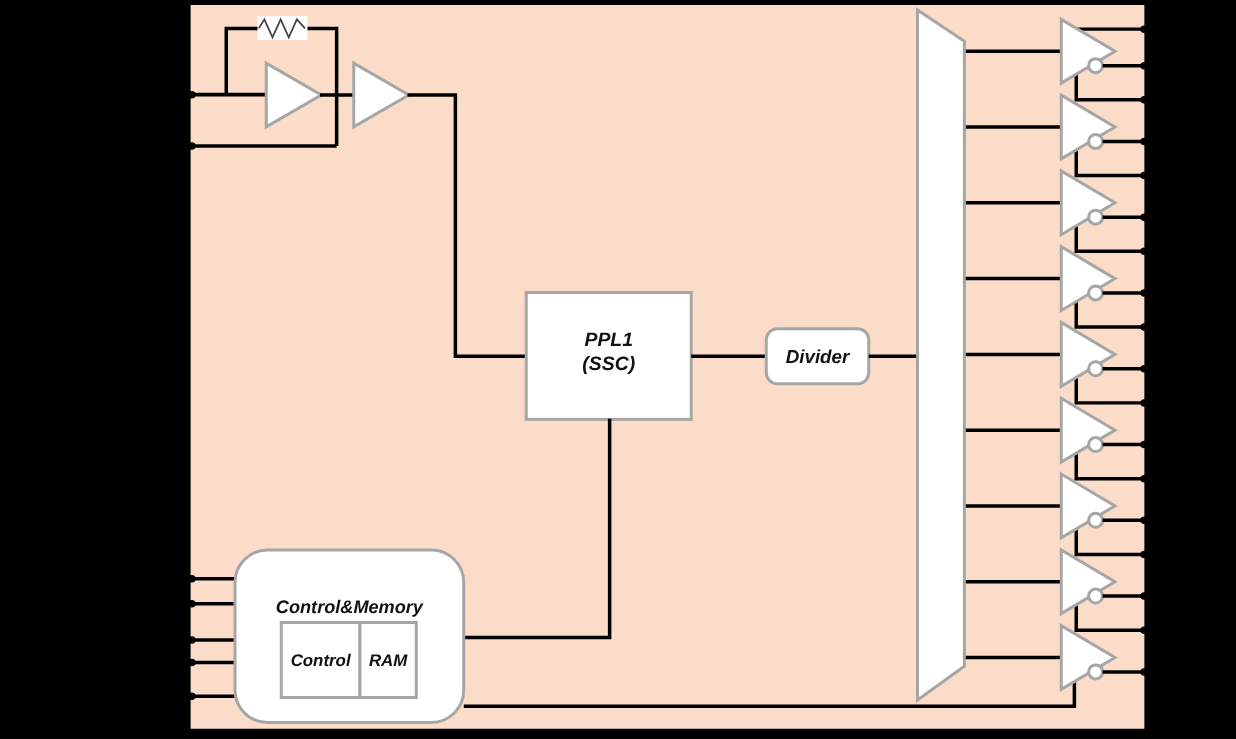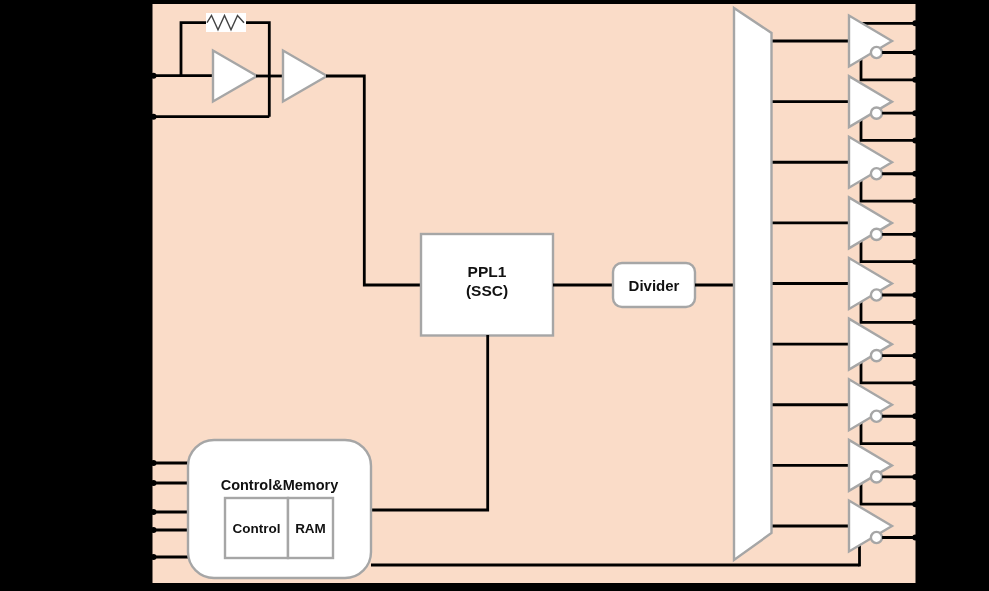--- a/index.html
+++ b/index.html
@@ -1,16 +1,16 @@
 <!DOCTYPE html>
 <html><head>
 <meta charset="utf-8">
 <style>
   html,body{margin:0;padding:0;background:#000;width:989px;height:591px;overflow:hidden;}
-  #stage{position:relative;width:989px;height:591px;background:#000;}
+  #stage{position:relative;width:989px;height:591px;background:#000;font-style:italic;}
   svg{position:absolute;left:0;top:0;}
   text{font-family:"Liberation Sans","DejaVu Sans",sans-serif;font-weight:bold;fill:#111;}
   .blk{fill:#fff;stroke:#a6a6a6;stroke-width:2.4;}
   .wire{stroke:#000;stroke-width:2.8;fill:none;}
   .thin{stroke:#444;stroke-width:1.4;fill:none;}
   .dot{fill:#000;stroke:none;}
 </style>
 </head>
 <body>
 

